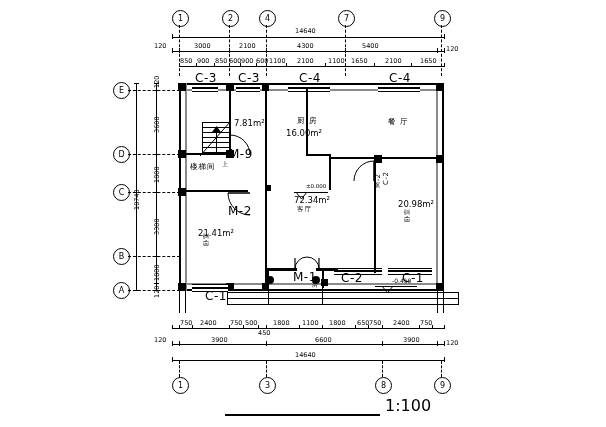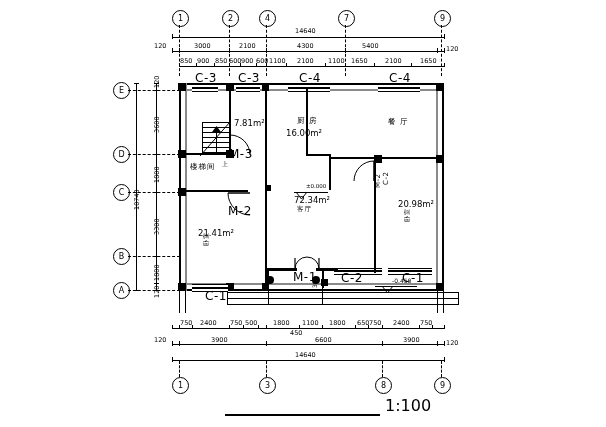--- a/index.html
+++ b/index.html
@@ -279,21 +279,21 @@
   <div class="elev" style="left:392px;top:278px;font-size:6px;">-0.450</div>
   <div class="ln hl" style="left:375px;top:286px;width:42px;"></div>
   <svg style="position:absolute;left:382px;top:286px;width:11px;height:7px;">
     <polygon points="0,0 11,0 5.5,7" fill="none" stroke="#000" stroke-width="1"></polygon>
   </svg>
 
   <svg style="position:absolute;left:229px;top:134px;width:22px;height:22px;">
     <path d="M1,1 A20,20 0 0 1 21,21" fill="none" stroke="#000" stroke-width="1"></path>
     <line x1="1" y1="1" x2="1" y2="21" stroke="#000" stroke-width="1.5"></line>
   </svg>
-  <div class="lbl" style="left:229px;top:150px;">M-3</div>
+  <div class="lbl" style="left:229px;top:150px;">M-9</div>
 
   <svg style="position:absolute;left:227px;top:192px;width:24px;height:24px;">
     <path d="M1,1 A22,22 0 0 0 23,23" fill="none" stroke="#000" stroke-width="1"></path>
     <line x1="1" y1="1" x2="23" y2="1" stroke="#000" stroke-width="1.5"></line>
   </svg>
   <div class="lbl" style="left:228px;top:207px;">M-2</div>
 
   <svg style="position:absolute;left:353px;top:160px;width:22px;height:22px;">
     <path d="M21,1 A20,20 0 0 0 1,21" fill="none" stroke="#000" stroke-width="1"></path>
     <line x1="21" y1="1" x2="21" y2="21" stroke="#000" stroke-width="1.5"></line>
@@ -337,21 +337,21 @@
   <div class="tickb" style="left:355px;top:325px;"></div>
   <div class="tickb" style="left:368px;top:325px;"></div>
   <div class="tickb" style="left:382px;top:325px;"></div>
   <div class="tickb" style="left:419px;top:325px;"></div>
   <div class="tickb" style="left:432px;top:325px;"></div>
   <div class="tickb" style="left:444px;top:325px;"></div>
   <div class="dim" style="left:180px;top:320px;">750</div>
   <div class="dim" style="left:200px;top:320px;">2400</div>
   <div class="dim" style="left:230px;top:320px;">750</div>
   <div class="dim" style="left:245px;top:320px;">500</div>
-  <div class="dim" style="left:258px;top:330px;margin-left:32px;">450</div>
+  <div class="dim" style="left:258px;top:330px;">450</div>
   <div class="dim" style="left:273px;top:320px;">1800</div>
   <div class="dim" style="left:302px;top:320px;">1100</div>
   <div class="dim" style="left:329px;top:320px;">1800</div>
   <div class="dim" style="left:357px;top:320px;">650</div>
   <div class="dim" style="left:369px;top:320px;">750</div>
   <div class="dim" style="left:393px;top:320px;">2400</div>
   <div class="dim" style="left:420px;top:320px;">750</div>
 
   <div class="ln hl" style="left:172px;top:344px;width:272px;"></div>
   <div class="tick" style="left:172px;top:341px;"></div>

